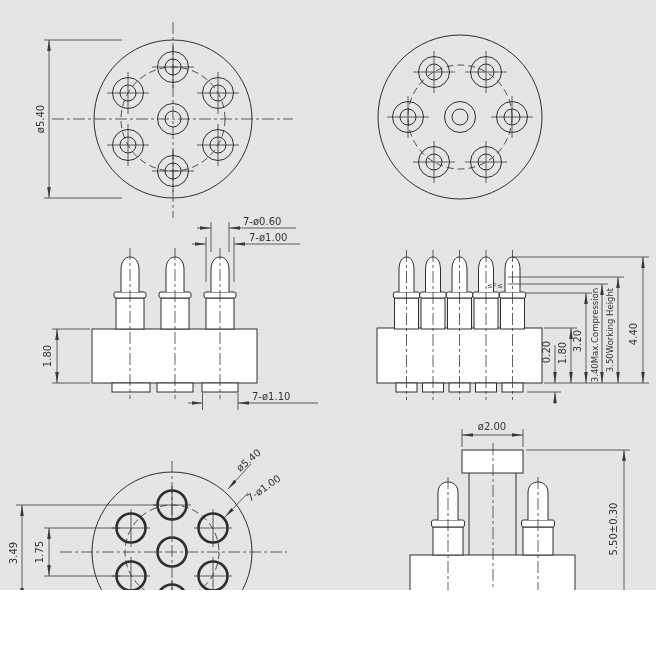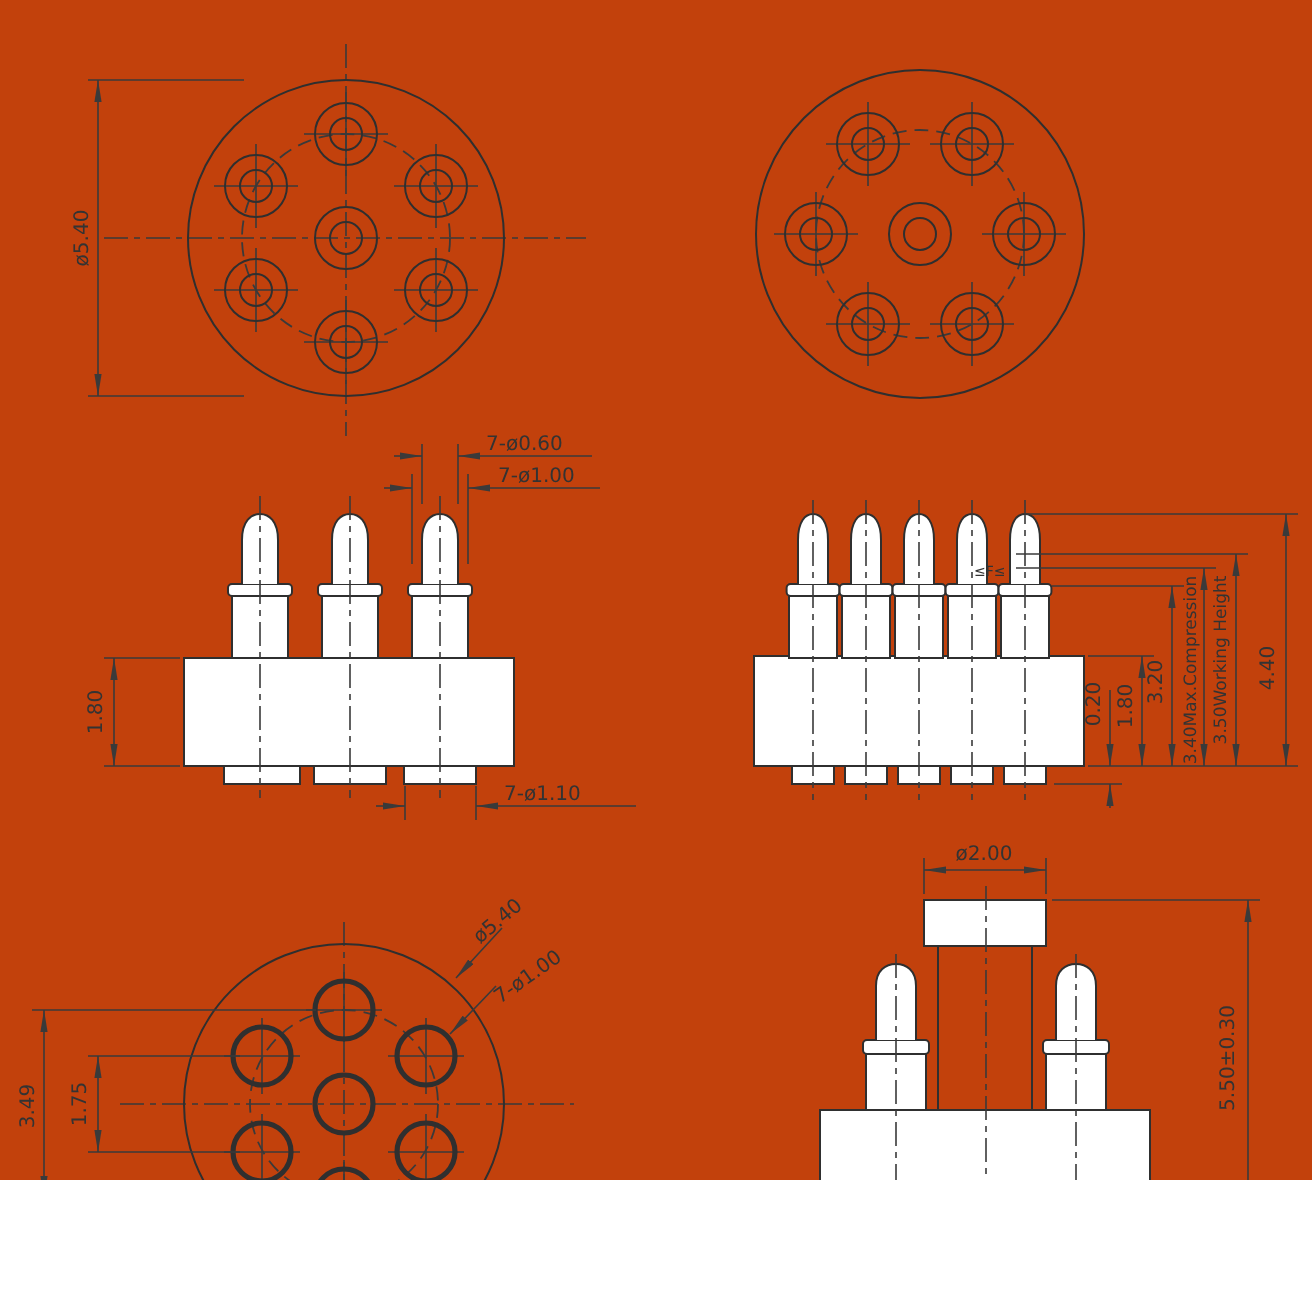--- a/index.html
+++ b/index.html
@@ -1,16 +1,16 @@
 <!DOCTYPE html>
 <html><head>
 <meta charset="utf-8">
 <style>
   html, body { margin: 0; padding: 0; background: #ffffff; }
-  .page { width: 656px; height: 590px; background: #c2410c; position: relative; overflow: hidden; }
+  .page { width: 656px; height: 590px; background: #e5e5e5; position: relative; overflow: hidden; }
   svg { display: block; }
   .ln   { stroke: #2f2f2f; stroke-width: 1; fill: none; }
   .lnf  { stroke: #2f2f2f; stroke-width: 1; fill: #ffffff; }
   .thick{ stroke: #2f2f2f; stroke-width: 2.6; fill: none; }
   .cl   { stroke: #3a3a3a; stroke-width: 0.8; fill: none; stroke-dasharray: 12 3 3 3; }
   .bc   { stroke: #3a3a3a; stroke-width: 0.9; fill: none; stroke-dasharray: 7 4; }
   .dl   { stroke: #3a3a3a; stroke-width: 0.8; fill: none; }
   .xh   { stroke: #3a3a3a; stroke-width: 0.8; fill: none; }
   .dt   { font-family: "DejaVu Sans", sans-serif; font-size: 10px; fill: #333333; }
   .dts  { font-family: "DejaVu Sans", sans-serif; font-size: 8.5px; fill: #333333; }

